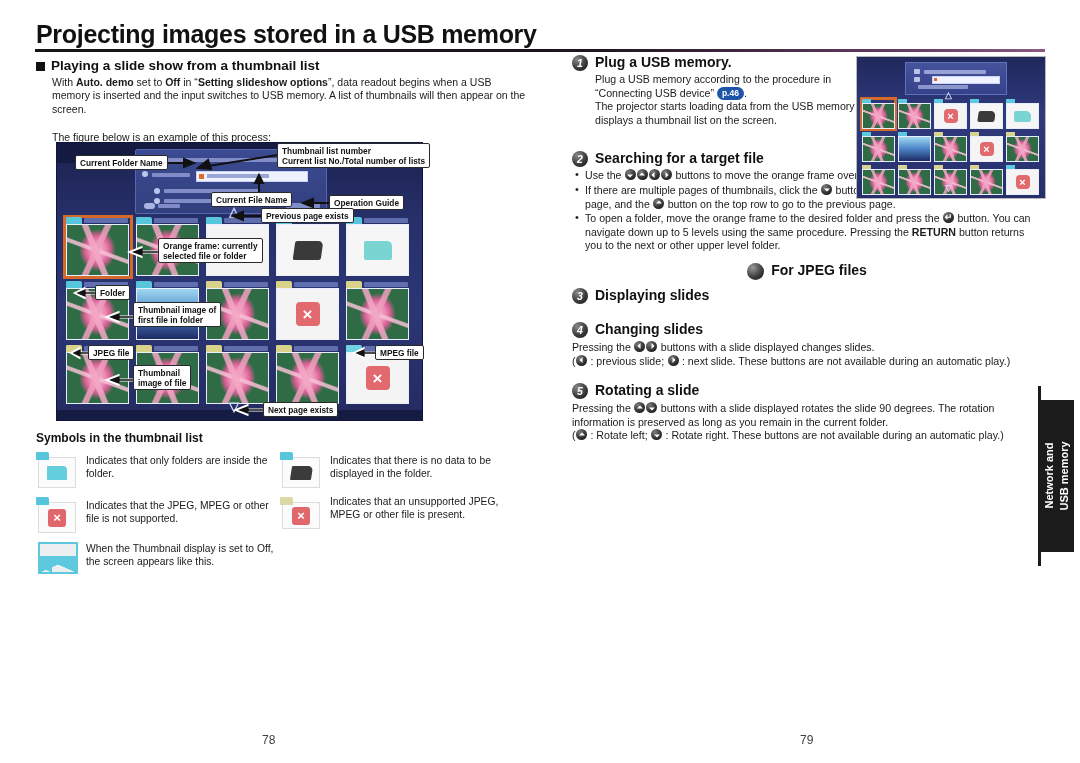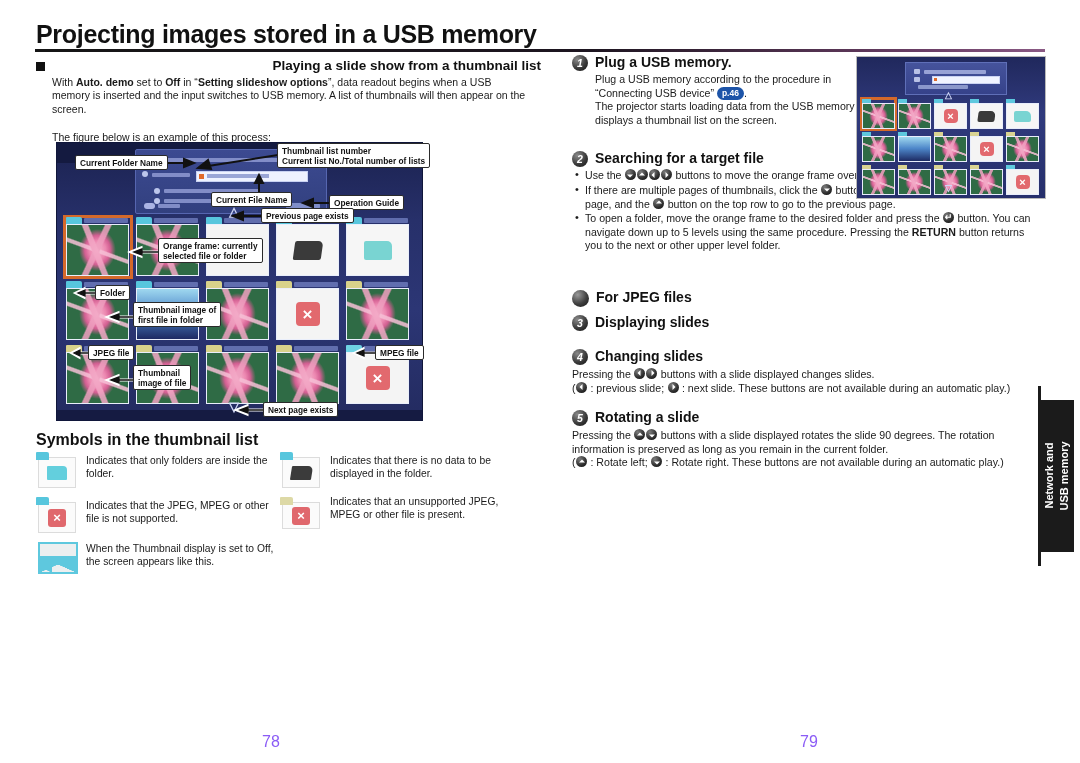--- a/index.html
+++ b/index.html
@@ -17,21 +17,21 @@
     white-space:nowrap;
   }
   .title-rule{
     position:absolute;left:35px;top:49px;width:1010px;height:3px;
     background:linear-gradient(to right,#151515 0%,#1d1520 55%,#6b3f66 88%,#8a5a84 100%);
   }
 
   
   .col-left{position:absolute;left:36px;top:58px;width:505px;}
   .sec-head{
-    font-size:13.5px;font-weight:bold;color:#111;display:flex;align-items:flex-start;gap:22px;justify-content:space-between;
+    font-size:13.5px;font-weight:bold;color:#111;display:flex;align-items:flex-start;gap:6px;
   }
   .sq{display:inline-block;width:9px;height:9px;background:#111;margin-top:4px;flex:0 0 auto;}
   .body-text{
     font-size:10.5px;line-height:13.3px;color:#1a1a1a;margin-top:3px;margin-left:16px;
     width:480px;
   }
   .body-text b{font-weight:bold;}
 
   
   .figure{
@@ -99,21 +99,21 @@
   
   .callout{
     position:absolute;background:#ffffff;border:1px solid #2a2a2a;border-radius:2px;
     font-size:8.3px;font-weight:bold;color:#111;padding:1.5px 4px;line-height:10px;white-space:pre;
     z-index:6;
   }
   .arrow{position:absolute;z-index:5;}
   .arrow svg{display:block;overflow:visible;}
 
   
-  .sym-title{position:absolute;left:36px;top:431px;font-size:16px;font-weight:bold;color:#111;}
+  .sym-title{position:absolute;left:36px;top:431px;font-size:12px;font-weight:bold;color:#111;}
   .sym{position:absolute;display:flex;gap:10px;align-items:flex-start;width:245px;}
   .sym-ico{flex:0 0 auto;width:40px;height:34px;position:relative;}
   .sym-txt{font-size:10.3px;line-height:13px;color:#1a1a1a;padding-top:2px;}
   .sym-txt b{font-weight:normal;}
 
   .ico-frame{position:absolute;left:2px;top:5px;width:36px;height:29px;background:#fbfbfb;border:1px solid #dcdcdc;}
   .ico-tab{position:absolute;left:0px;top:0px;width:13px;height:8px;background:#57c6dd;border-radius:1px 2px 0 0;}
   .ico-tab.yellow{background:#ddd9a6;}
   .ico-inner{position:absolute;inset:0;display:flex;align-items:center;justify-content:center;}
   .f-cyan{width:20px;height:14px;background:#63cfdd;border-radius:1px 4px 1px 1px;}
@@ -184,21 +184,21 @@
     position:absolute;left:1040px;top:400px;width:34px;height:152px;background:#1b1b1b;
   }
   .sidetab .vtext{
     position:absolute;left:50%;top:50%;transform:translate(-50%,-50%) rotate(180deg);
     writing-mode:vertical-rl;color:#fff;font-size:11px;font-weight:bold;line-height:15px;
     white-space:pre;text-align:center;
   }
   .rulebar{position:absolute;left:1038px;top:386px;width:3px;height:180px;background:#1b1b1b;}
 
   
-  .pgnum{position:absolute;font-size:16px;color:#8b5cf6;}
+  .pgnum{position:absolute;font-size:12px;color:#404040;}
   .pg-left{left:262px;top:733px;}
   .pg-right{left:800px;top:733px;}
 </style>
 </head>
 <body>
 
 <div class="page">
 
   <div class="title">Projecting images stored in a USB memory</div>
   <div class="title-rule"></div>
@@ -535,21 +535,21 @@
     <div class="step" style="margin-top:23px;">
       <div class="num">2</div>
       <div class="step-title">Searching for a target file</div>
     </div>
     <ul class="bul indent">
       <li><span>Use the </span><span class="btn dn"></span><span class="btn up"></span><span class="btn lf"></span><span class="btn rt"></span><span> buttons to move the orange frame over the desired file or folder.</span></li>
       <li><span>If there are multiple pages of thumbnails, click the </span><span class="btn dn"></span><span> button on the bottom row to go to the next page, and the </span><span class="btn up"></span><span> button on the top row to go to the previous page.</span></li>
       <li><span>To open a folder, move the orange frame to the desired folder and press the </span><span class="btn ent"></span><span> button. You can navigate down up to 5 levels using the same procedure. Pressing the </span><b>RETURN</b><span> button returns you to the next or other upper level folder.</span></li>
     </ul>
 
-    <div class="step" style="margin-top:36px;">
+    <div class="step" style="margin-top:9px;justify-content:center;">
       <div class="circ-big"></div>
       <div class="step-title">For JPEG files</div>
     </div>
 
     <div class="step" style="margin-top:7px;">
       <div class="num">3</div>
       <div class="step-title">Displaying slides</div>
     </div>
     <ul class="bul indent">
     </ul>

